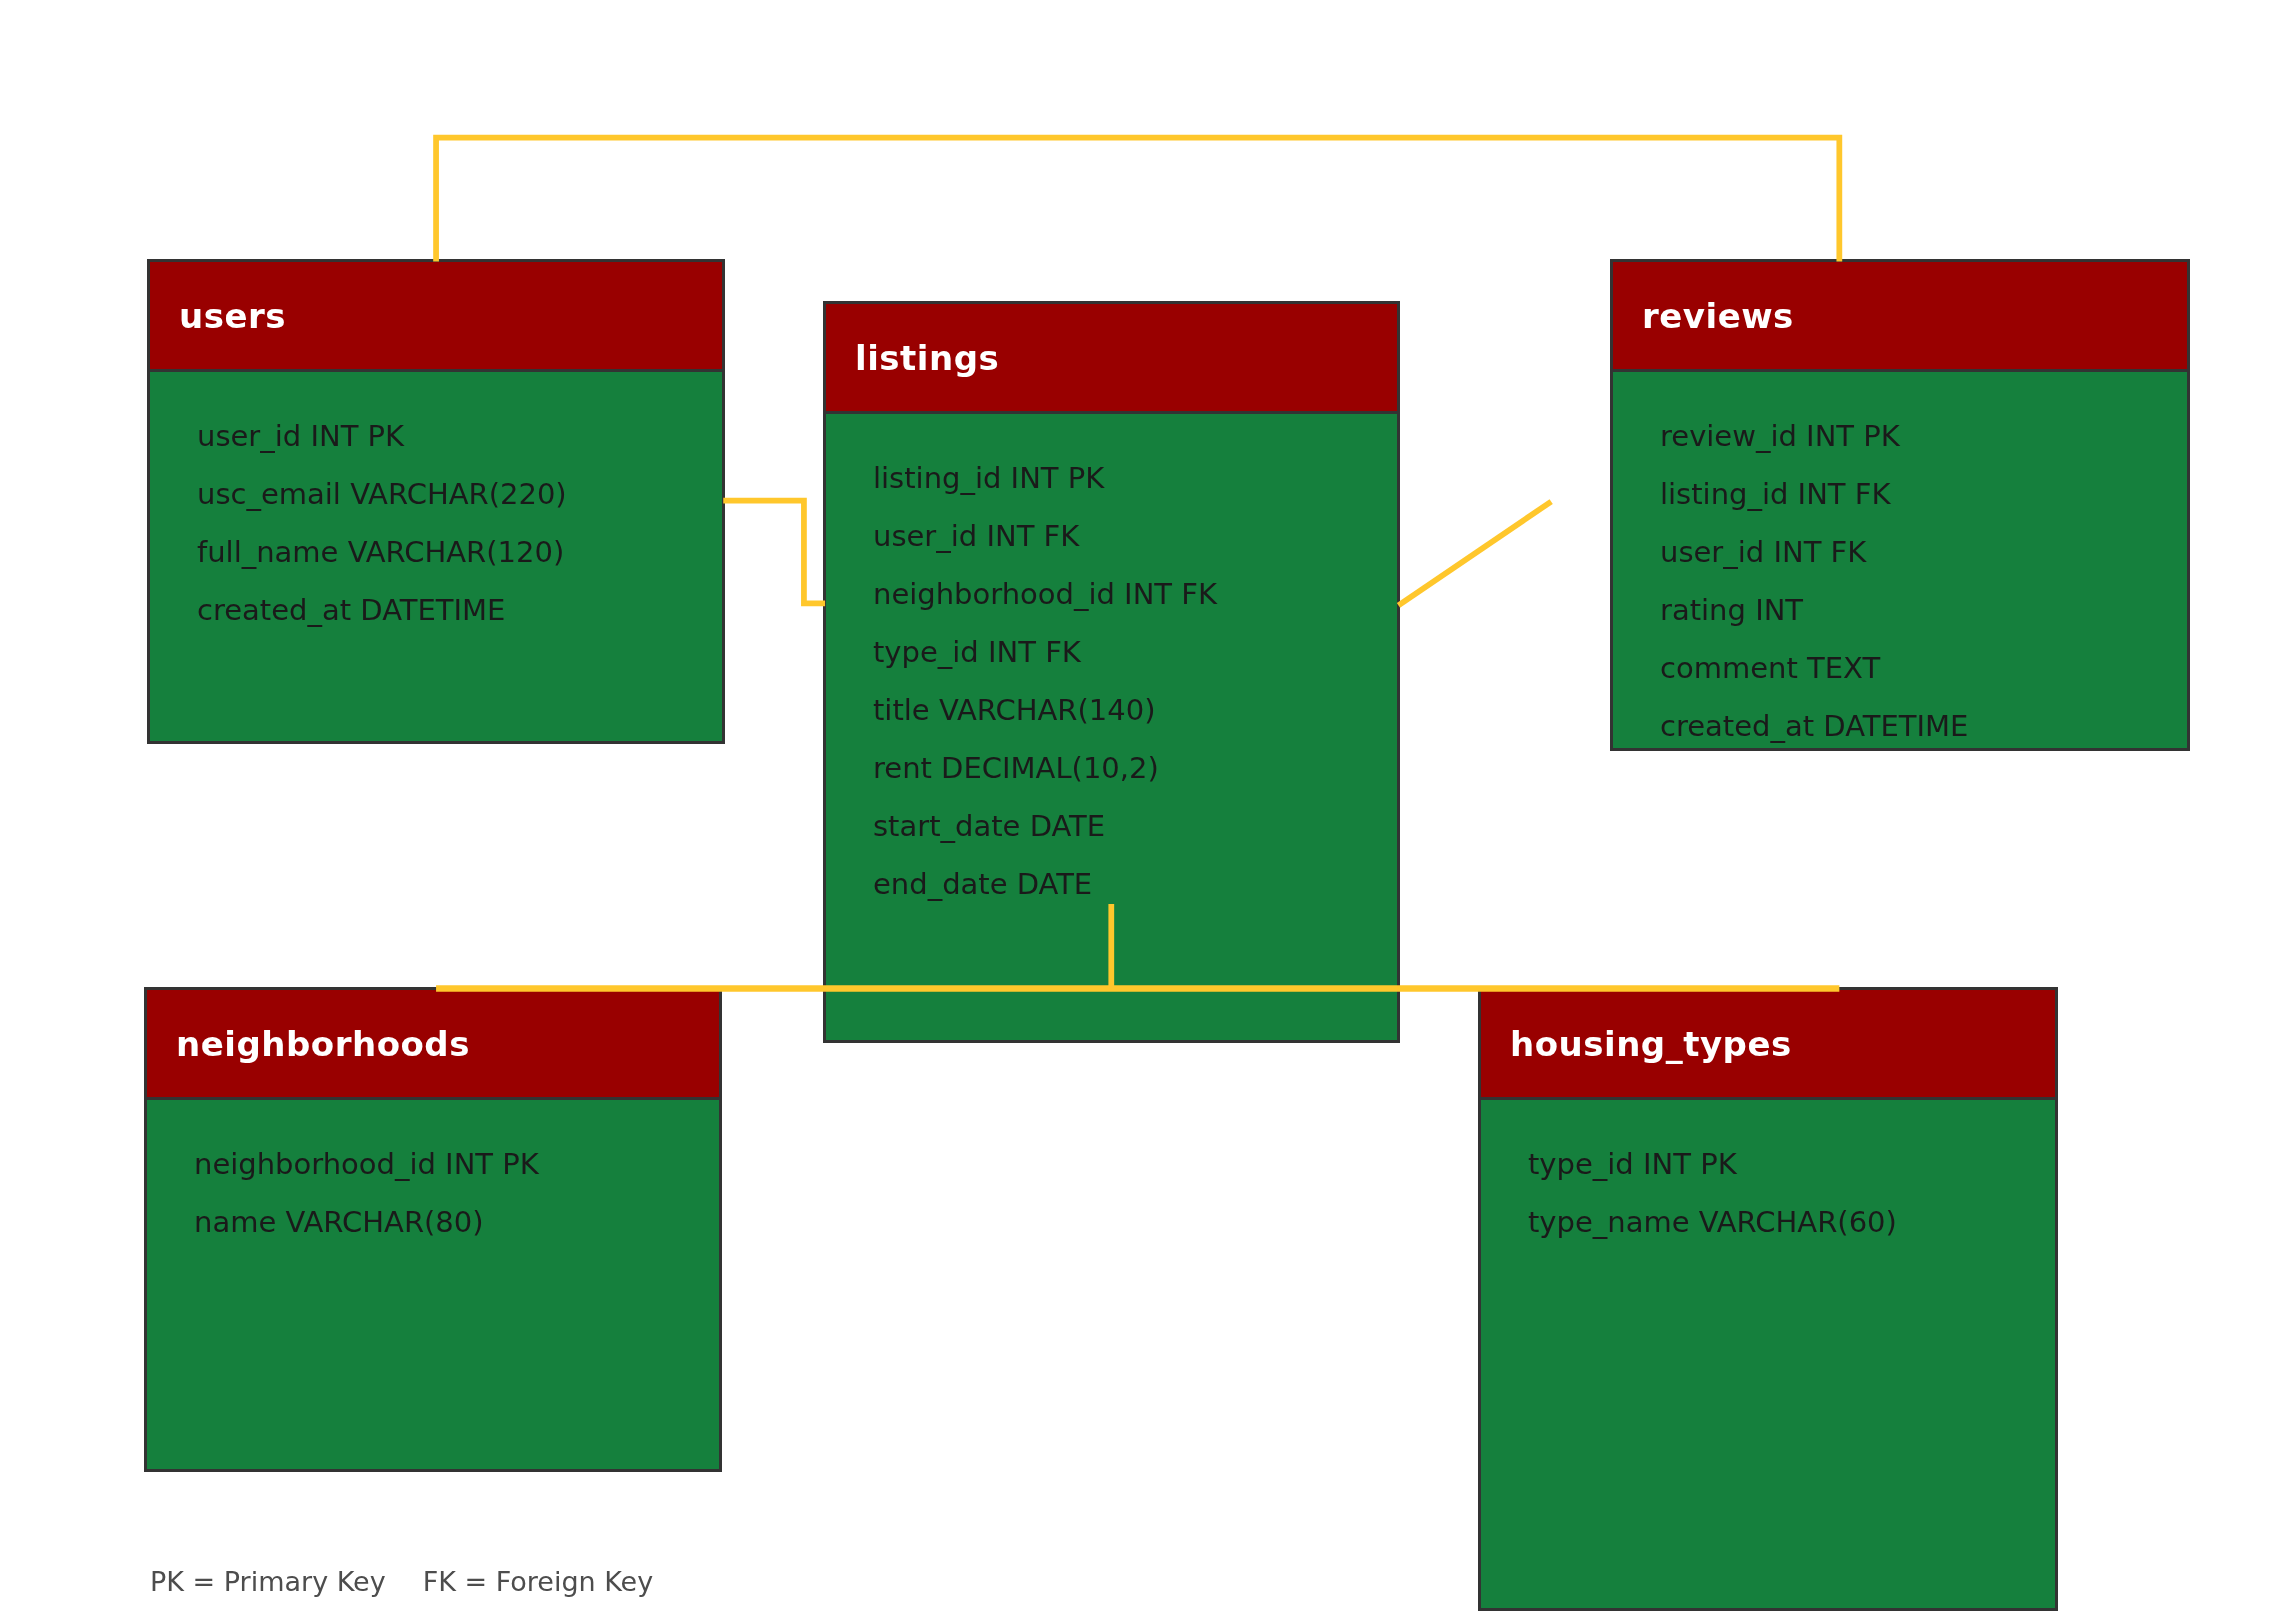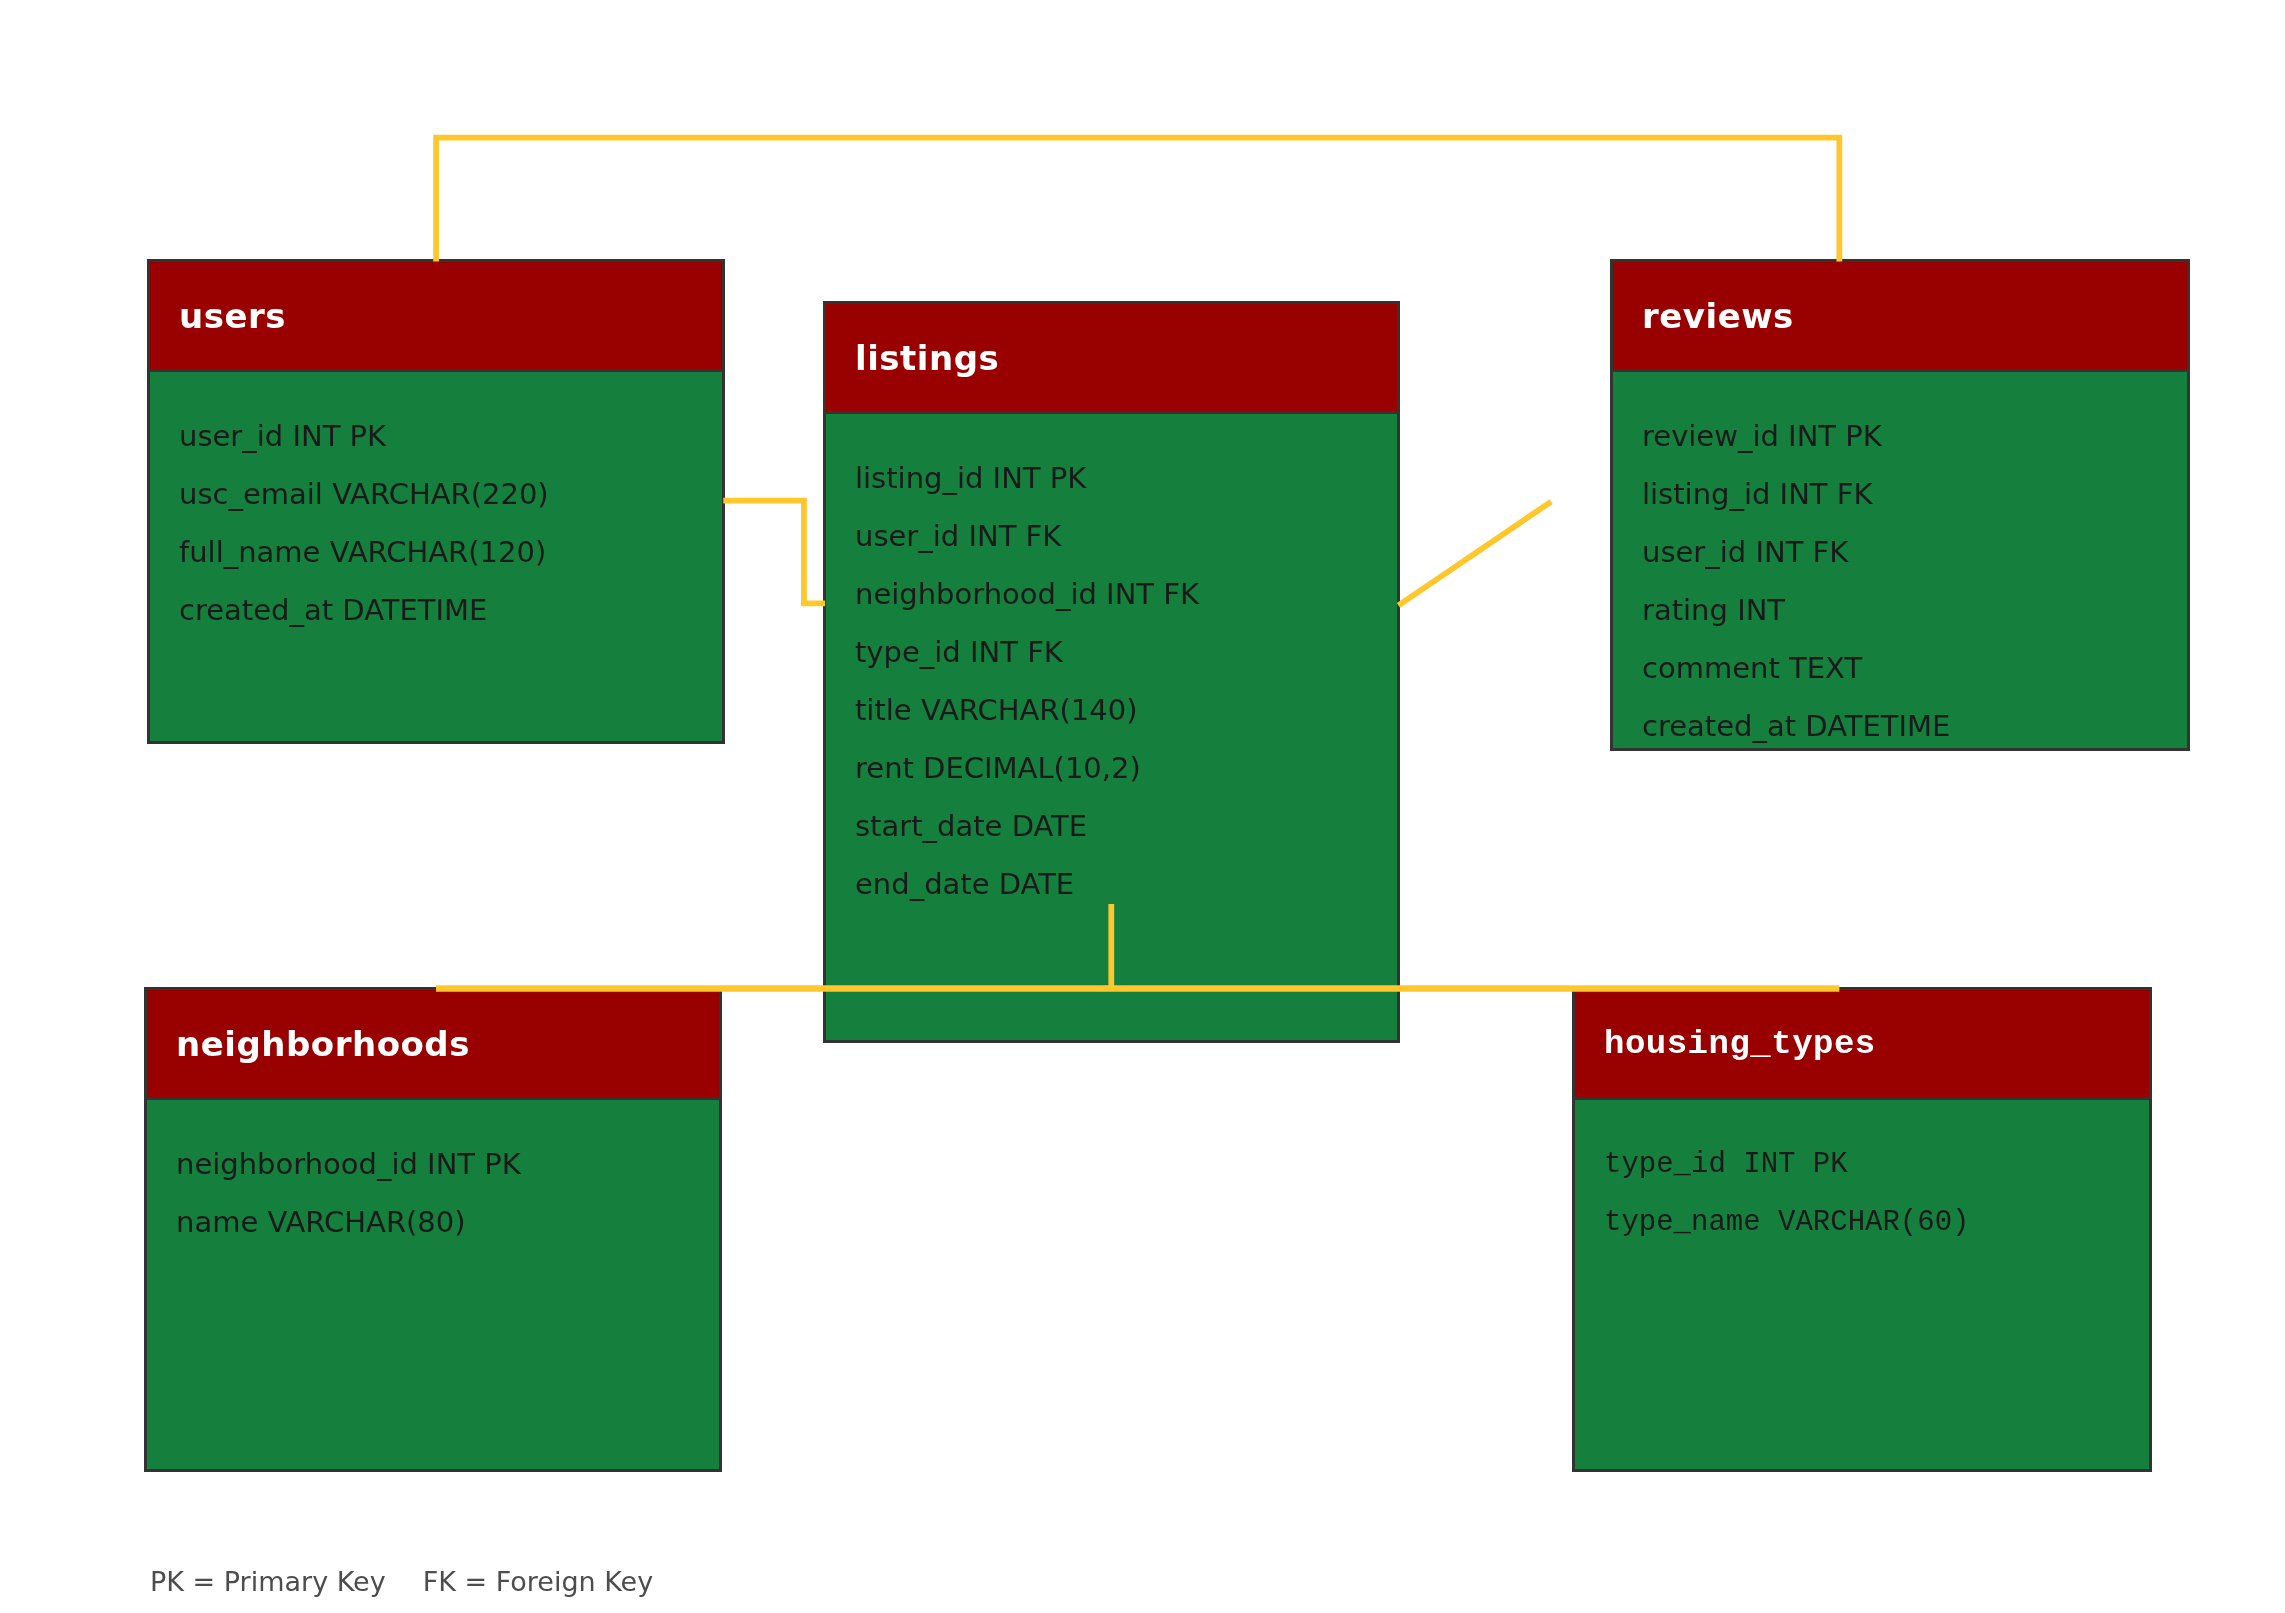--- a/index.html
+++ b/index.html
@@ -37,21 +37,21 @@
     color:var(--header-text);
     font-weight:bold;
     font-size:34px;
     letter-spacing:0.5px;
   }
   .fields{padding-top:35px;}
   .field{
     height:58px;
     display:flex;
     align-items:center;
-    padding-left:29px;
+    padding-left:47px;
     font-size:29px;
     color:var(--text);
     white-space:nowrap;
   }
   .connectors{
     position:absolute;
     left:0;top:0;
     width:2285px;height:1613px;
     z-index:5;
     pointer-events:none;
@@ -70,21 +70,21 @@
     color:var(--legend);
     white-space:nowrap;
     text-align:right;
   }
   .legend span + span{margin-left:37px;}
   
   #t-users        {left:147px;  top:259px;  width:578px; height:485px;}
   #t-listings     {left:823px;  top:301px;  width:577px; height:742px;}
   #t-reviews      {left:1610px; top:259px;  width:580px; height:492px;}
   #t-neighborhoods{left:144px;  top:987px; width:578px; height:485px;}
-  #t-housing      {left:1572px; top:987px; width:580px; height:485px;font-family:Liberation Mono, monospace;}
+  #t-housing      {left:1478px; top:987px; width:580px; height:624px;}
 </style>
 </head>
 <body>
 
 <div class="stage">
 
   <svg class="connectors" viewBox="0 0 2379 1679" xmlns="http://www.w3.org/2000/svg">
     <polyline class="conn" points="454,272 454,143 1915,143 1915,272"></polyline>
     <polyline class="conn" points="753,521 837,521 837,628 859,628"></polyline>
     <line class="conn" x1="1456" y1="630" x2="1615" y2="522"></line>

